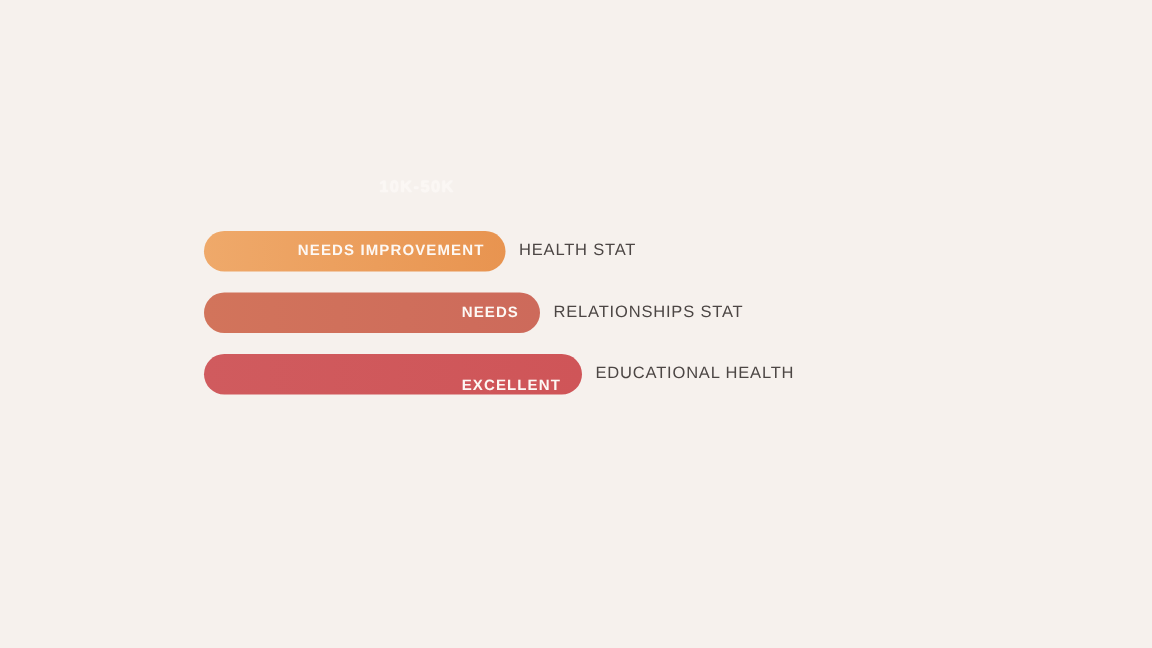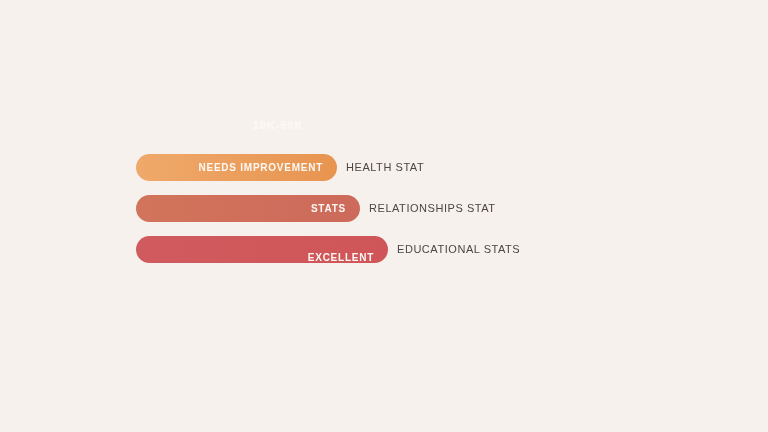--- a/index.html
+++ b/index.html
@@ -99,26 +99,26 @@
 
     <div class="bar-row">
       <div class="bar bar-0" style="width: 201px; background: linear-gradient(90deg, rgb(239, 169, 106) 0%, rgb(232, 148, 80) 100%);">
         <span class="bar-value">NEEDS IMPROVEMENT</span>
       </div>
       <span class="bar-caption">HEALTH STAT</span>
     </div>
 
     <div class="bar-row">
       <div class="bar bar-1" style="width: 224px; background: linear-gradient(90deg, rgb(210, 116, 91) 0%, rgb(205, 106, 91) 100%);">
-        <span class="bar-value">STATS</span>
+        <span class="bar-value">NEEDS</span>
       </div>
       <span class="bar-caption">RELATIONSHIPS STAT</span>
     </div>
 
     <div class="bar-row">
       <div class="bar bar-2" style="width: 252px; background: linear-gradient(90deg, rgb(208, 91, 94) 0%, rgb(207, 85, 88) 100%); align-items: flex-end;">
         <span class="bar-value">EXCELLENT</span>
       </div>
-      <span class="bar-caption">EDUCATIONAL STATS</span>
+      <span class="bar-caption">EDUCATIONAL HEALTH</span>
     </div>
 
   </div>
 </div>
 
 </body></html>

